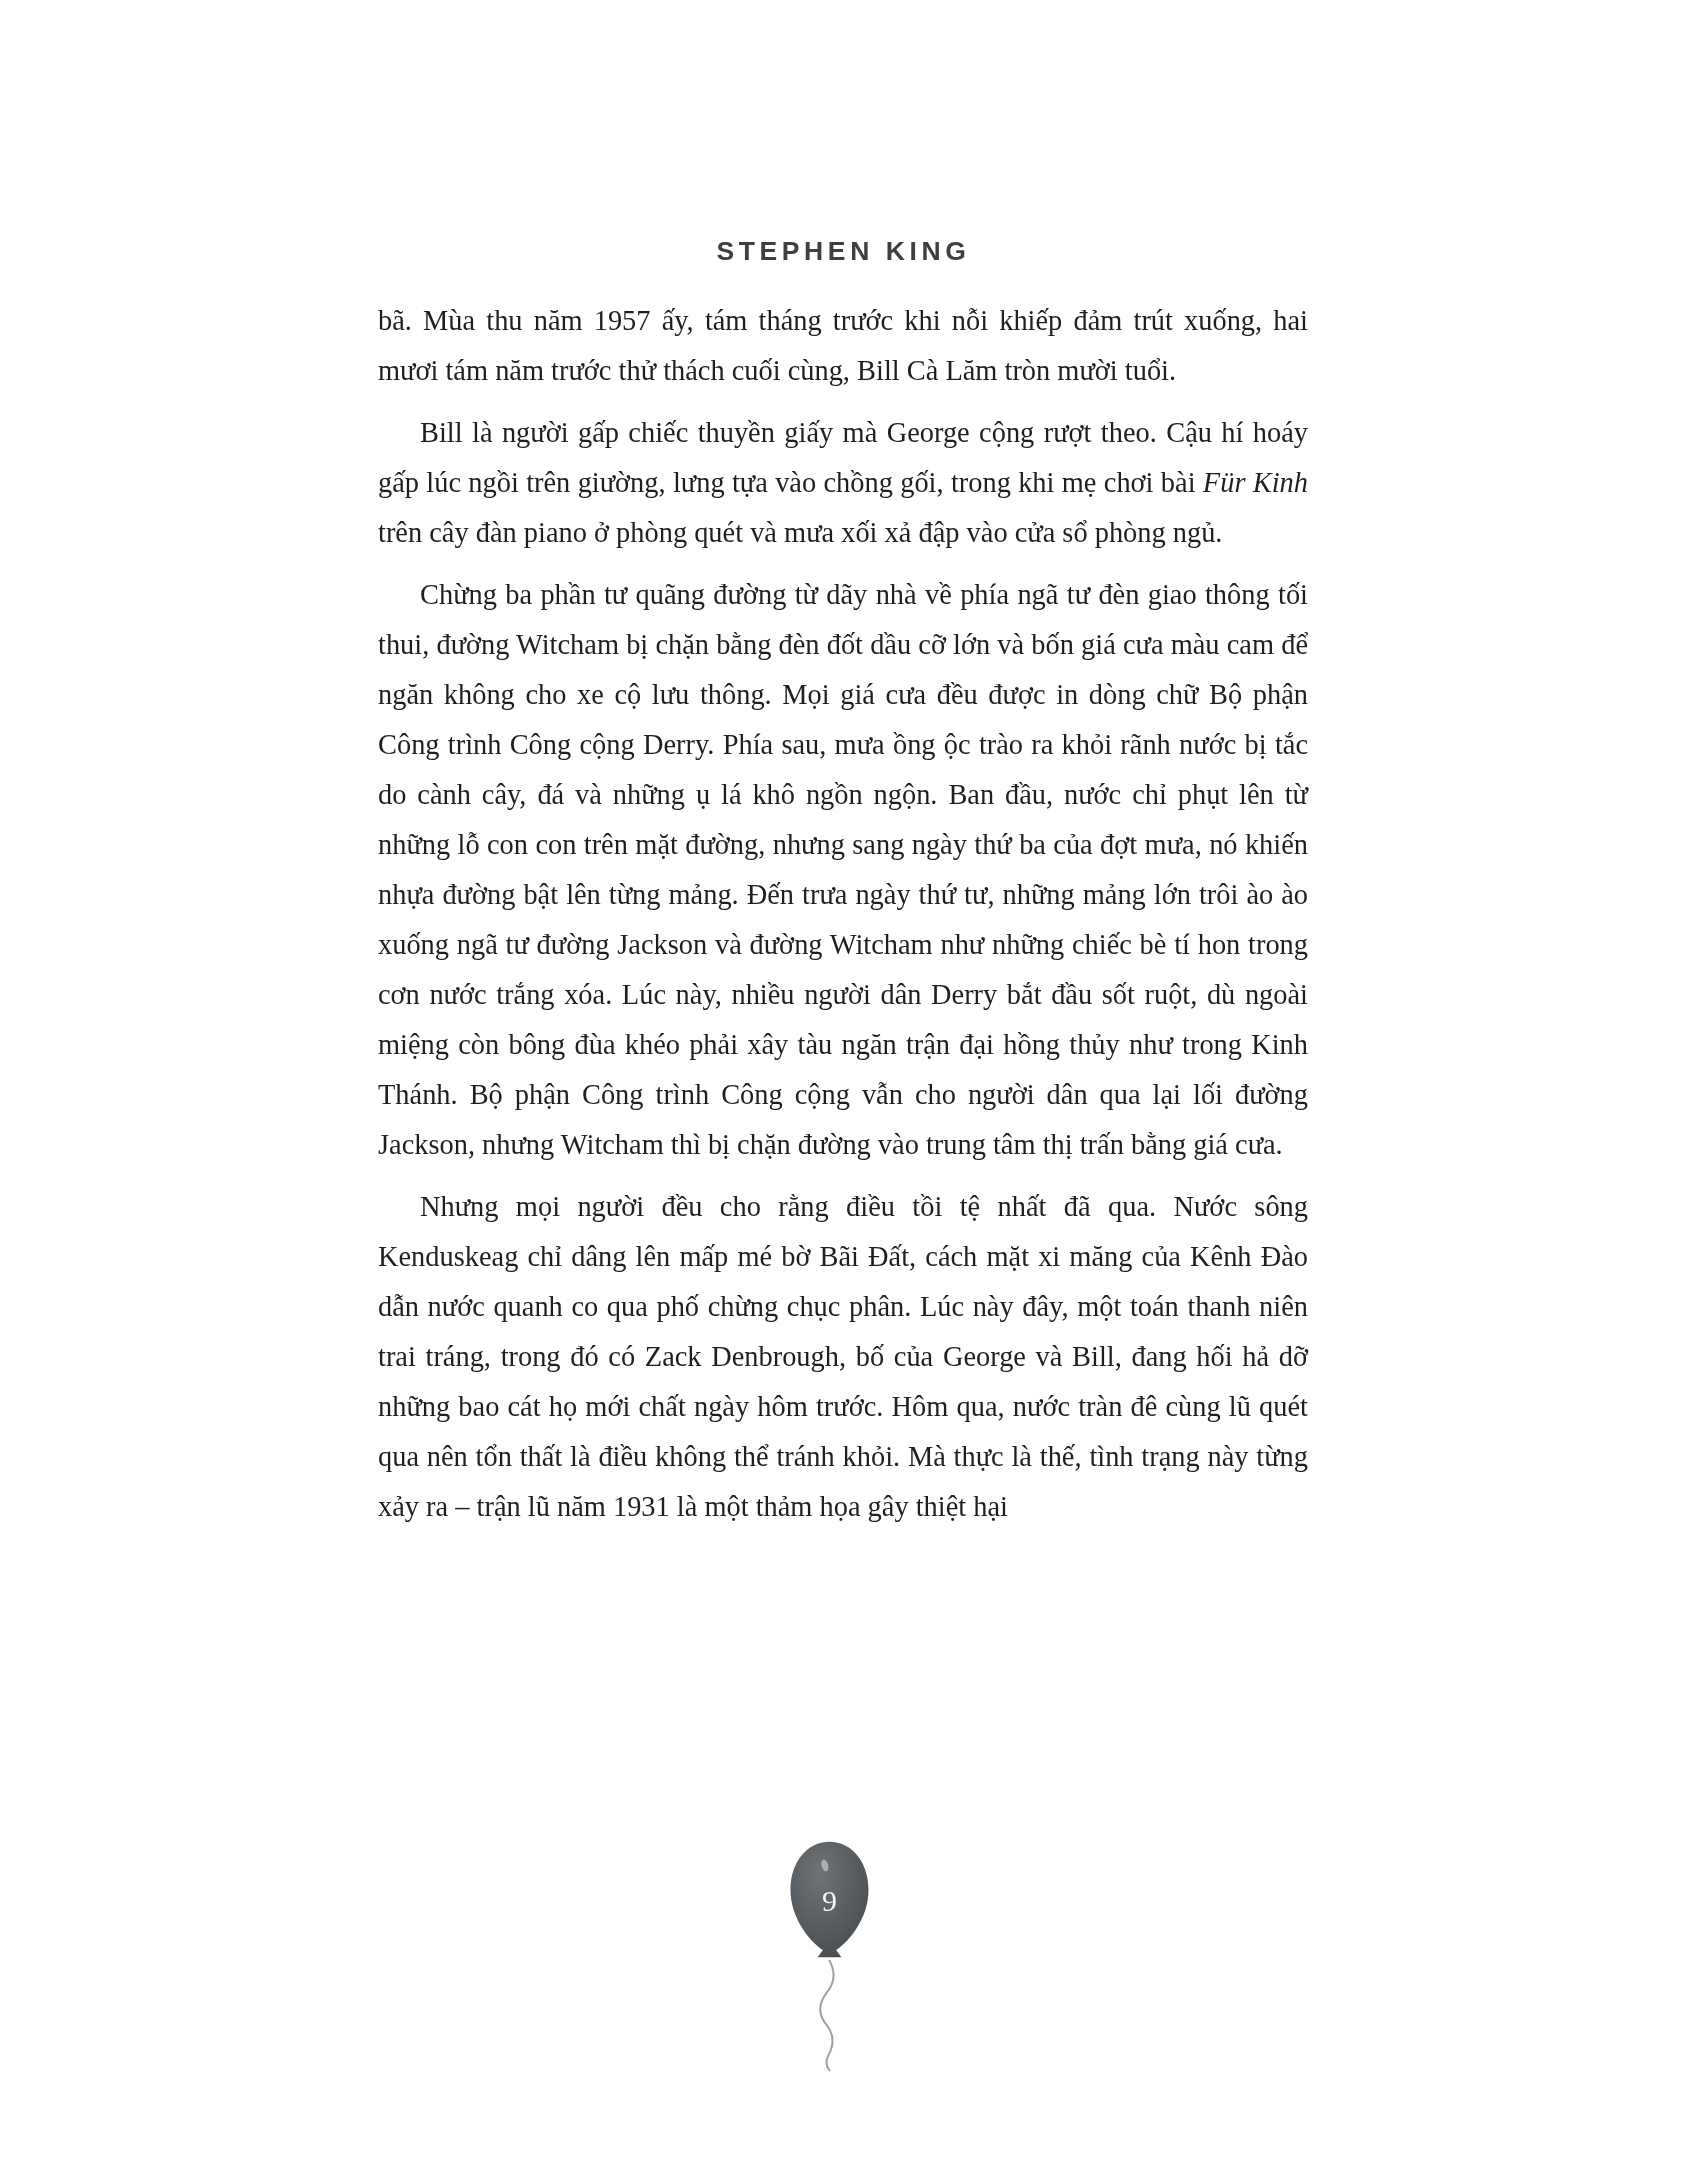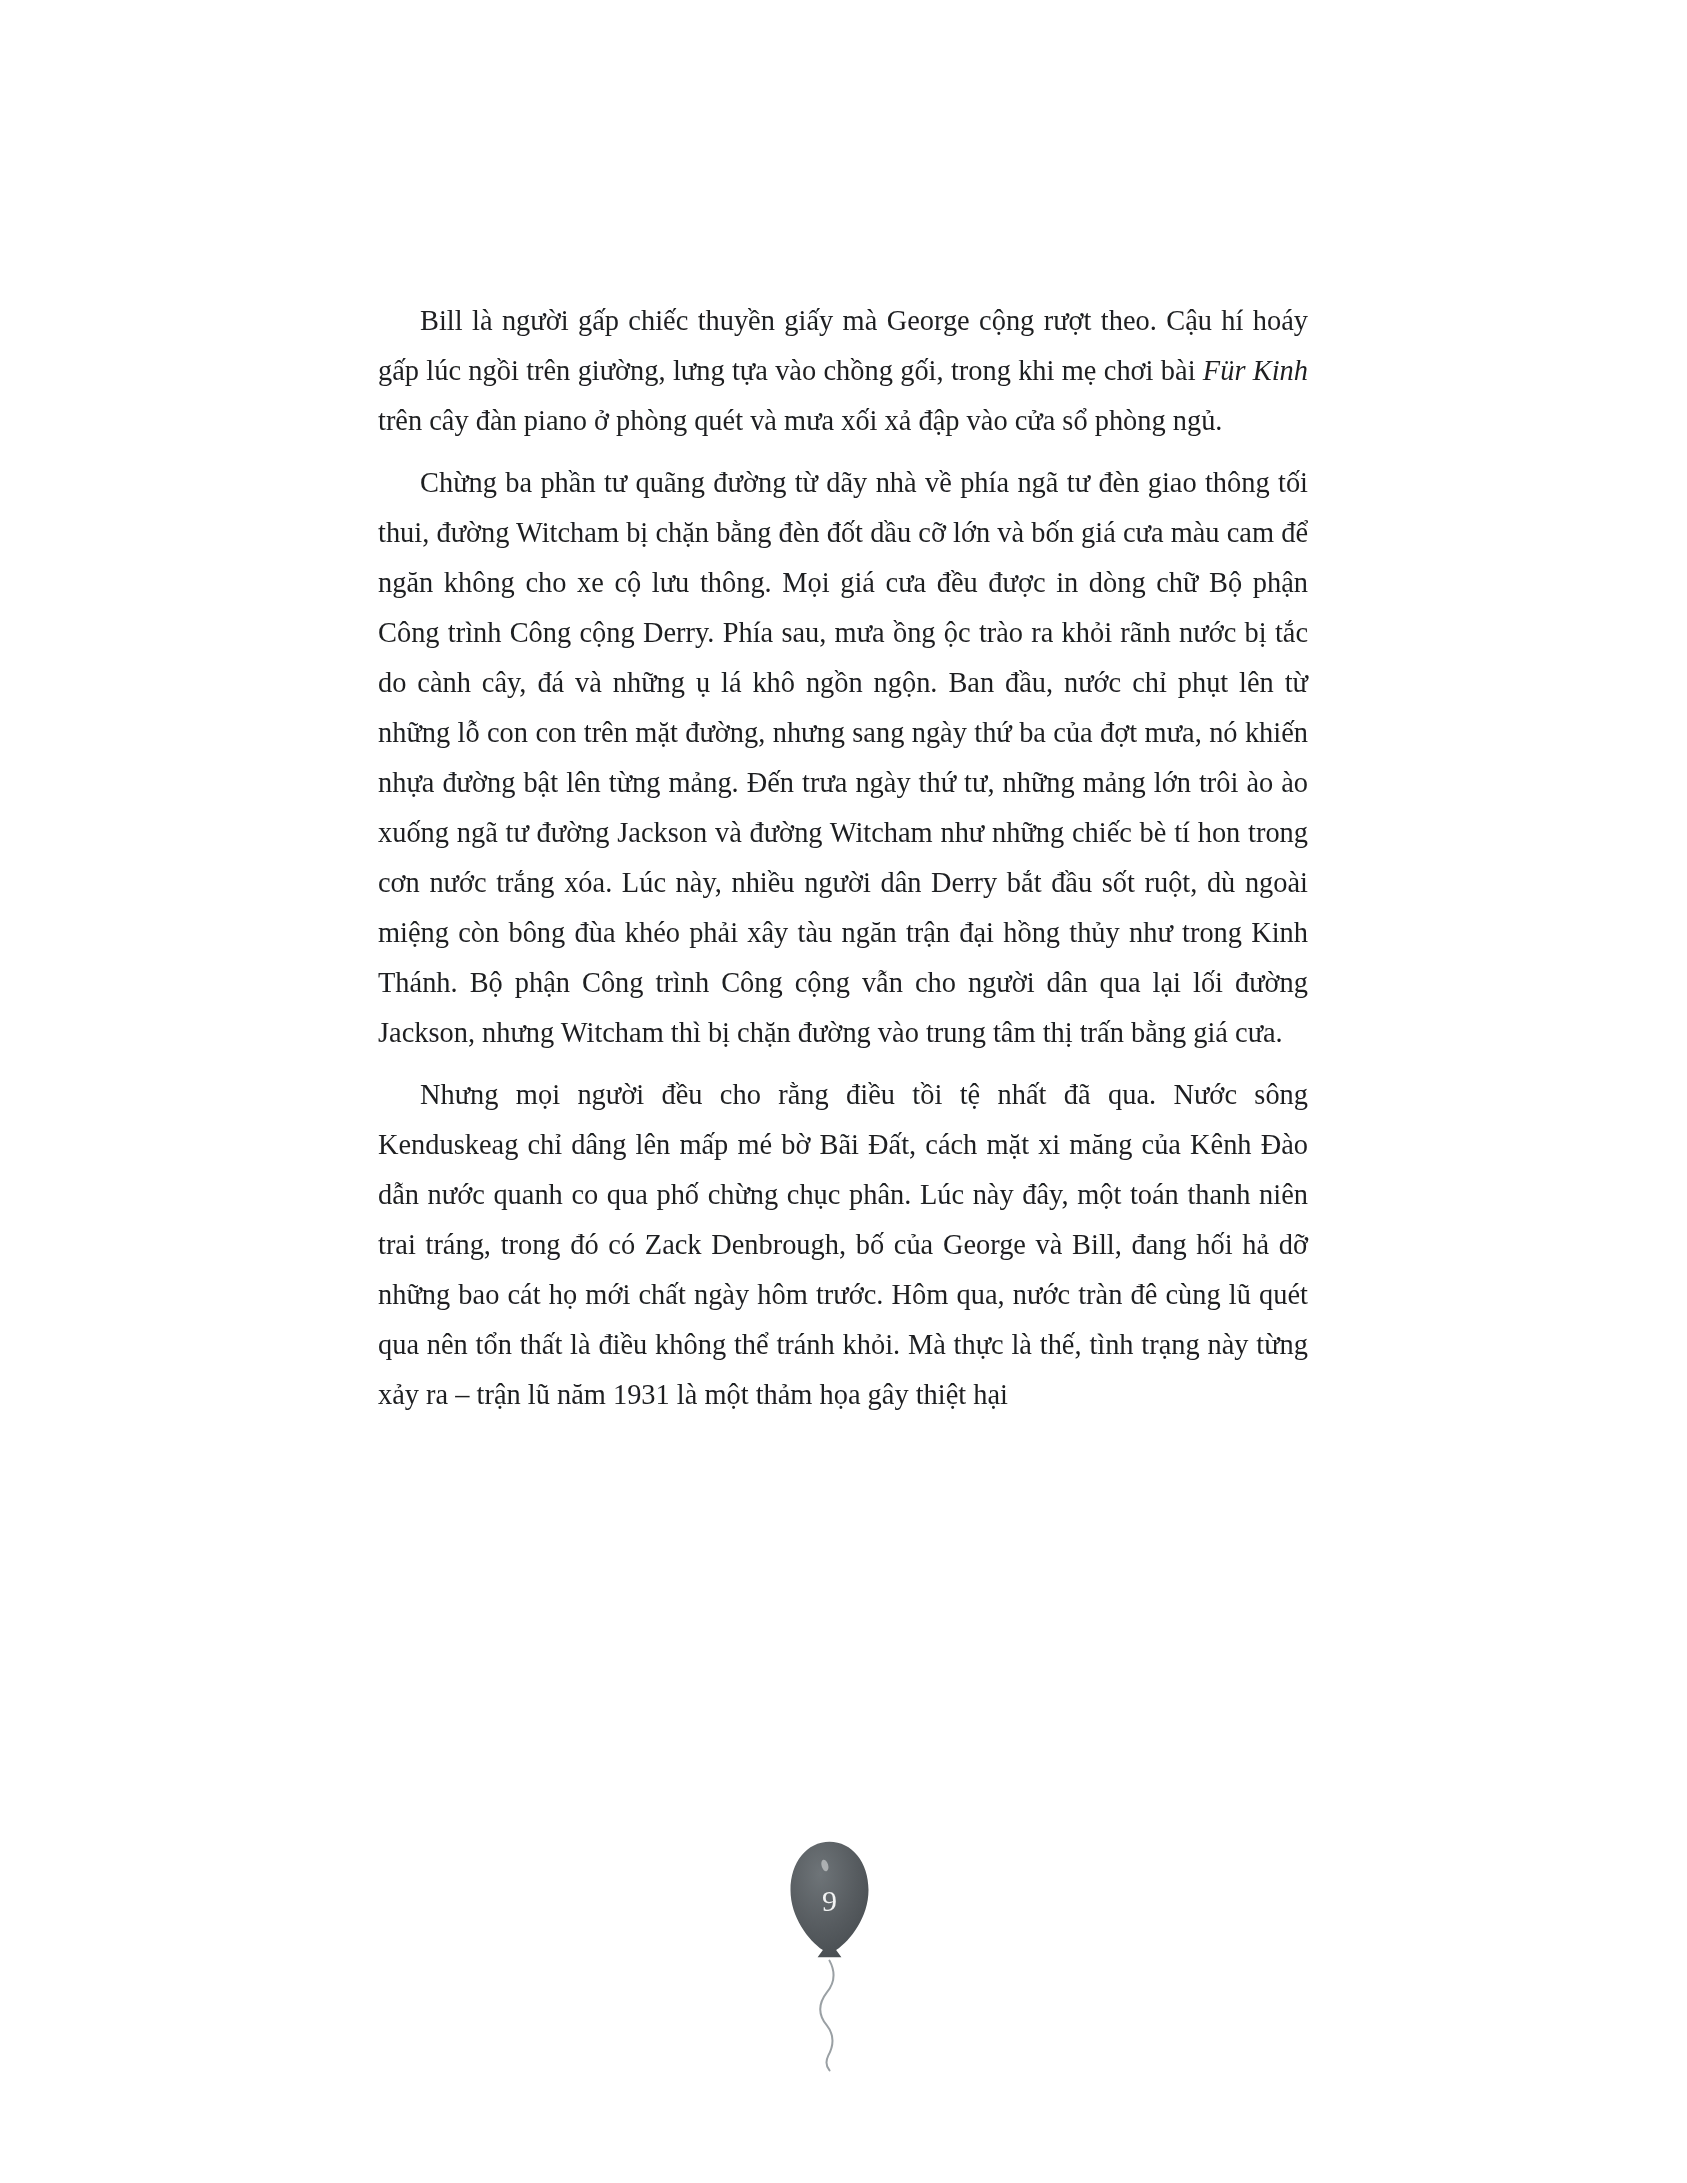--- a/index.html
+++ b/index.html
@@ -58,22 +58,24 @@
     font-family: "Liberation Serif", serif;
     font-size: 30px;
     color: #f2f3f3;
   }
 </style>
 </head>
 <body>
 
 <div class="page">
 
+  <div class="running-header">STEPHEN KING</div>
 
   <div class="body-text" id="paragraphs">
+      <p><span>bã. Mùa thu năm 1957 ấy, tám tháng trước khi nỗi khiếp đảm trút xuống, hai mươi tám năm trước thử thách cuối cùng, Bill Cà Lăm tròn mười tuổi.</span></p>
       <p class="indent"><span>Bill là người gấp chiếc thuyền giấy mà George cộng rượt theo. Cậu hí hoáy gấp lúc ngồi trên giường, lưng tựa vào chồng gối, trong khi mẹ chơi bài </span><em>Für Kinh</em><span> trên cây đàn piano ở phòng quét và mưa xối xả đập vào cửa sổ phòng ngủ.</span></p>
       <p class="indent"><span>Chừng ba phần tư quãng đường từ dãy nhà về phía ngã tư đèn giao thông tối thui, đường Witcham bị chặn bằng đèn đốt dầu cỡ lớn và bốn giá cưa màu cam để ngăn không cho xe cộ lưu thông. Mọi giá cưa đều được in dòng chữ Bộ phận Công trình Công cộng Derry. Phía sau, mưa ồng ộc trào ra khỏi rãnh nước bị tắc do cành cây, đá và những ụ lá khô ngồn ngộn. Ban đầu, nước chỉ phụt lên từ những lỗ con con trên mặt đường, nhưng sang ngày thứ ba của đợt mưa, nó khiến nhựa đường bật lên từng mảng. Đến trưa ngày thứ tư, những mảng lớn trôi ào ào xuống ngã tư đường Jackson và đường Witcham như những chiếc bè tí hon trong cơn nước trắng xóa. Lúc này, nhiều người dân Derry bắt đầu sốt ruột, dù ngoài miệng còn bông đùa khéo phải xây tàu ngăn trận đại hồng thủy như trong Kinh Thánh. Bộ phận Công trình Công cộng vẫn cho người dân qua lại lối đường Jackson, nhưng Witcham thì bị chặn đường vào trung tâm thị trấn bằng giá cưa.</span></p>
       <p class="indent"><span>Nhưng mọi người đều cho rằng điều tồi tệ nhất đã qua. Nước sông Kenduskeag chỉ dâng lên mấp mé bờ Bãi Đất, cách mặt xi măng của Kênh Đào dẫn nước quanh co qua phố chừng chục phân. Lúc này đây, một toán thanh niên trai tráng, trong đó có Zack Denbrough, bố của George và Bill, đang hối hả dỡ những bao cát họ mới chất ngày hôm trước. Hôm qua, nước tràn đê cùng lũ quét qua nên tổn thất là điều không thể tránh khỏi. Mà thực là thế, tình trạng này từng xảy ra – trận lũ năm 1931 là một thảm họa gây thiệt hại</span></p>
     </div>
 
   <div class="balloon-wrap">
     <svg width="89" height="238" viewBox="0 0 134 360" aria-hidden="true">
       <defs>
         <radialGradient id="balloonGrad" cx="38%" cy="28%" r="80%">
           <stop offset="0%" stop-color="#6e7478"></stop>

